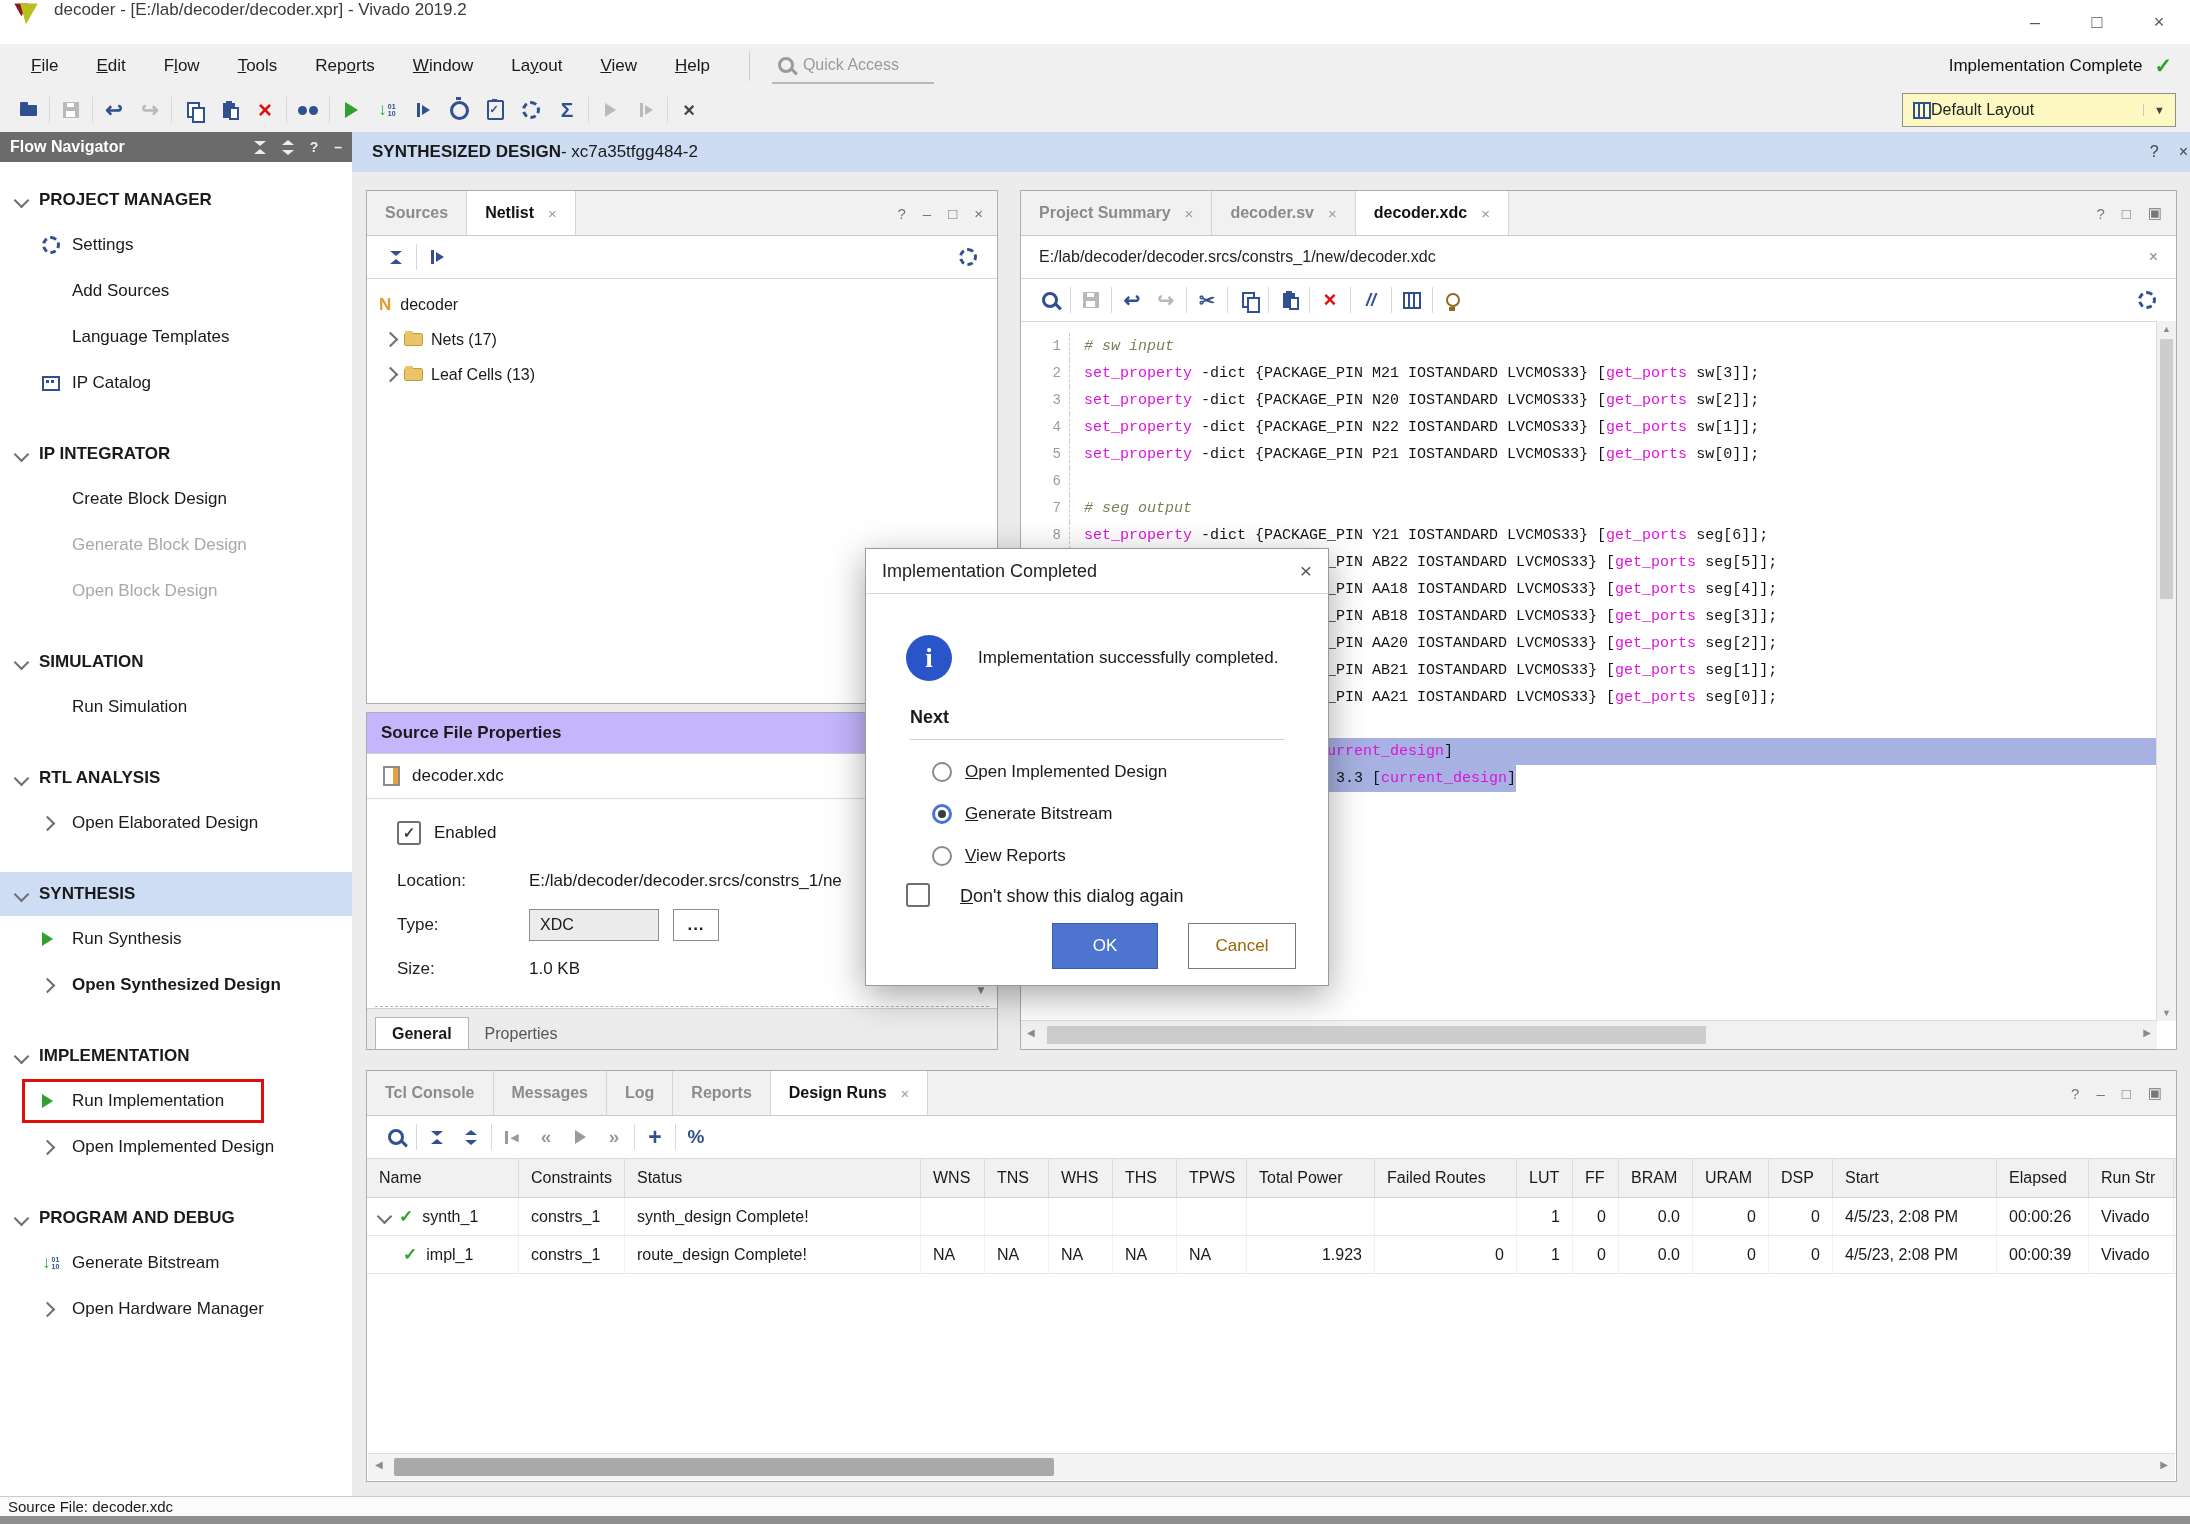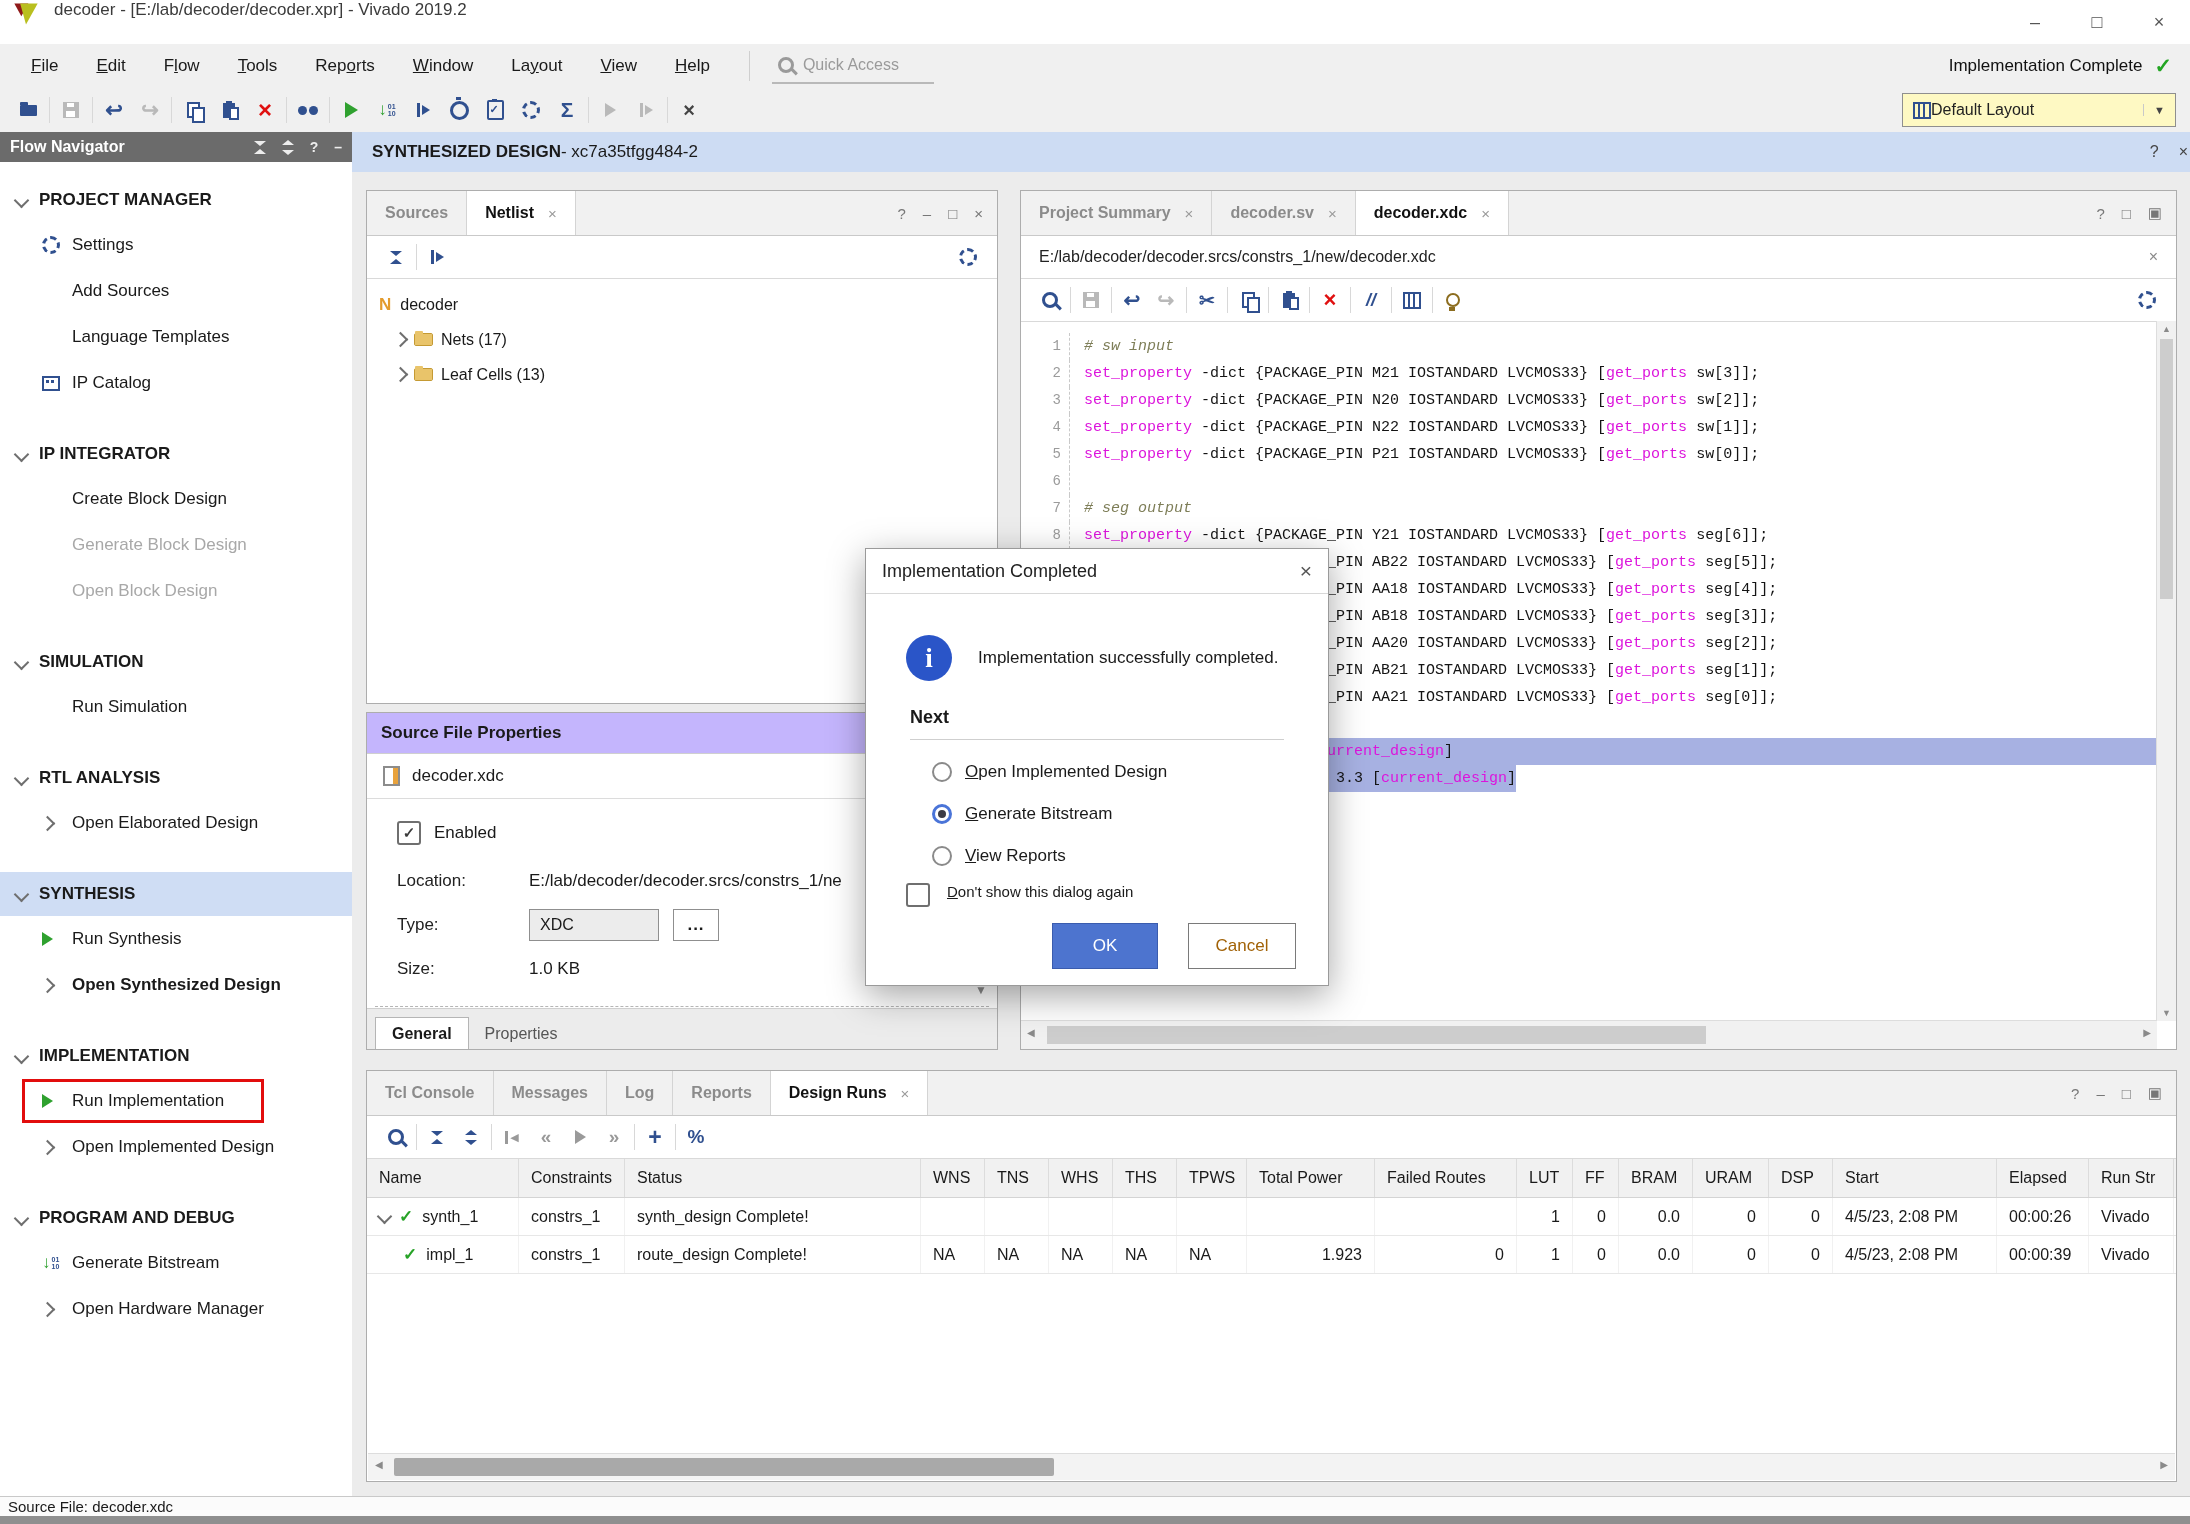--- a/index.html
+++ b/index.html
@@ -107,21 +107,21 @@
   .tab{display:inline-flex;align-items:center;padding:0 18px;border-right:1px solid #d4d4d4;color:#8b8b8b;font-weight:bold;font-size:16px;white-space:nowrap}
   .tab.active{background:#fff;color:#111}
   .tab .x{margin-left:14px;color:#9a9a9a;font-weight:normal;font-size:15px}
   .winicons{margin-left:auto;display:flex;gap:17px;align-items:center;padding-right:14px;color:#777;font-size:15px}
   .toolrow{height:42px;border-bottom:1px solid #d9d9d9;display:flex;align-items:center;padding:0 12px}
   .toolrow .tbtn{width:34px;height:34px}
 
   
   #sources{left:366px;top:190px;width:630px;height:512px}
   .trow{height:35px;display:flex;align-items:center;padding-left:12px;font-size:16px;gap:9px}
-  .trow.indent{padding-left:28px}
+  .trow.indent{padding-left:18px}
   .nicon{color:#e39b2d;font-weight:bold;font-size:17px}
 
   
   #props{left:366px;top:712px;width:630px;height:336px}
   .phead{height:40px;background:#c4b5fd;border-bottom:1px solid #cfcfcf;display:flex;align-items:center;padding-left:14px;font-weight:bold;font-size:17px}
   .filerow{height:44px;border-bottom:1px solid #dcdcdc;display:flex;align-items:center;padding-left:16px;gap:12px;font-size:17px}
   .frow{display:flex;align-items:center;padding-left:30px;font-size:17px}
   .flabel{width:132px;flex:none;color:#222}
   .cb{width:20px;height:20px;border:2px solid #6f6f6f;border-radius:3px;background:#fff;display:flex;align-items:center;justify-content:center;font-size:15px;color:#3c3c3c;font-weight:bold;flex:none}
   .selbox{width:118px;height:30px;background:#ececec;border:1px solid #8f8f8f;display:flex;align-items:center;padding-left:10px;font-size:16px}
@@ -183,21 +183,21 @@
   .info-ic{position:absolute;left:40px;top:86px;width:46px;height:46px;border-radius:50%;background:#2a55c8;color:#fff;
            display:flex;align-items:center;justify-content:center;font:bold 27px "Liberation Serif",serif}
   .dmsg{position:absolute;left:112px;top:99px;font-size:17px}
   .dnext{position:absolute;left:44px;top:158px;font-weight:bold;font-size:18px}
   .drule{position:absolute;left:44px;right:44px;top:190px;border-top:1px solid #cfcfcf}
   #dialog-options{position:absolute;left:66px;top:202px}
   .radio-row{height:42px;display:flex;align-items:center;gap:13px;font-size:17px}
   .radio{width:20px;height:20px;border:2px solid #8a8a8a;border-radius:50%;background:#fff;flex:none;box-sizing:border-box}
   .radio.sel{border:3px solid #4a74d8;position:relative}
   .radio.sel::after{content:"";position:absolute;inset:3px;background:#3c3c46;border-radius:50%}
-  .dcheckrow{position:absolute;left:40px;top:334px;display:flex;align-items:flex-start;gap:17px;font-size:15px}
+  .dcheckrow{position:absolute;left:40px;top:334px;display:flex;align-items:flex-end;gap:30px;font-size:18px}
   .dcheckrow .cb{width:20px;height:20px}
   .btn-ok{position:absolute;left:186px;top:374px;width:104px;height:44px;background:#4d74cf;border:1px solid #3a5cae;color:#fff;
           display:flex;align-items:center;justify-content:center;font-size:17px}
   .btn-cancel{position:absolute;left:322px;top:374px;width:106px;height:44px;background:#fff;border:1px solid #7a7a7a;color:#a16207;
           display:flex;align-items:center;justify-content:center;font-size:17px}
   .mnemo{display:inline-block}
 </style>
 </head>
 <body>
 

